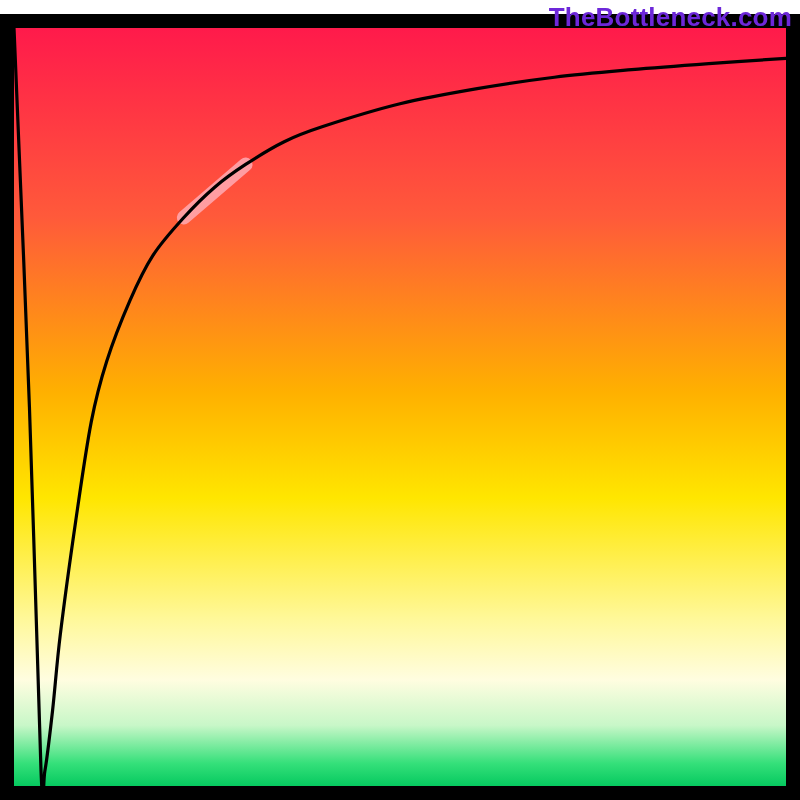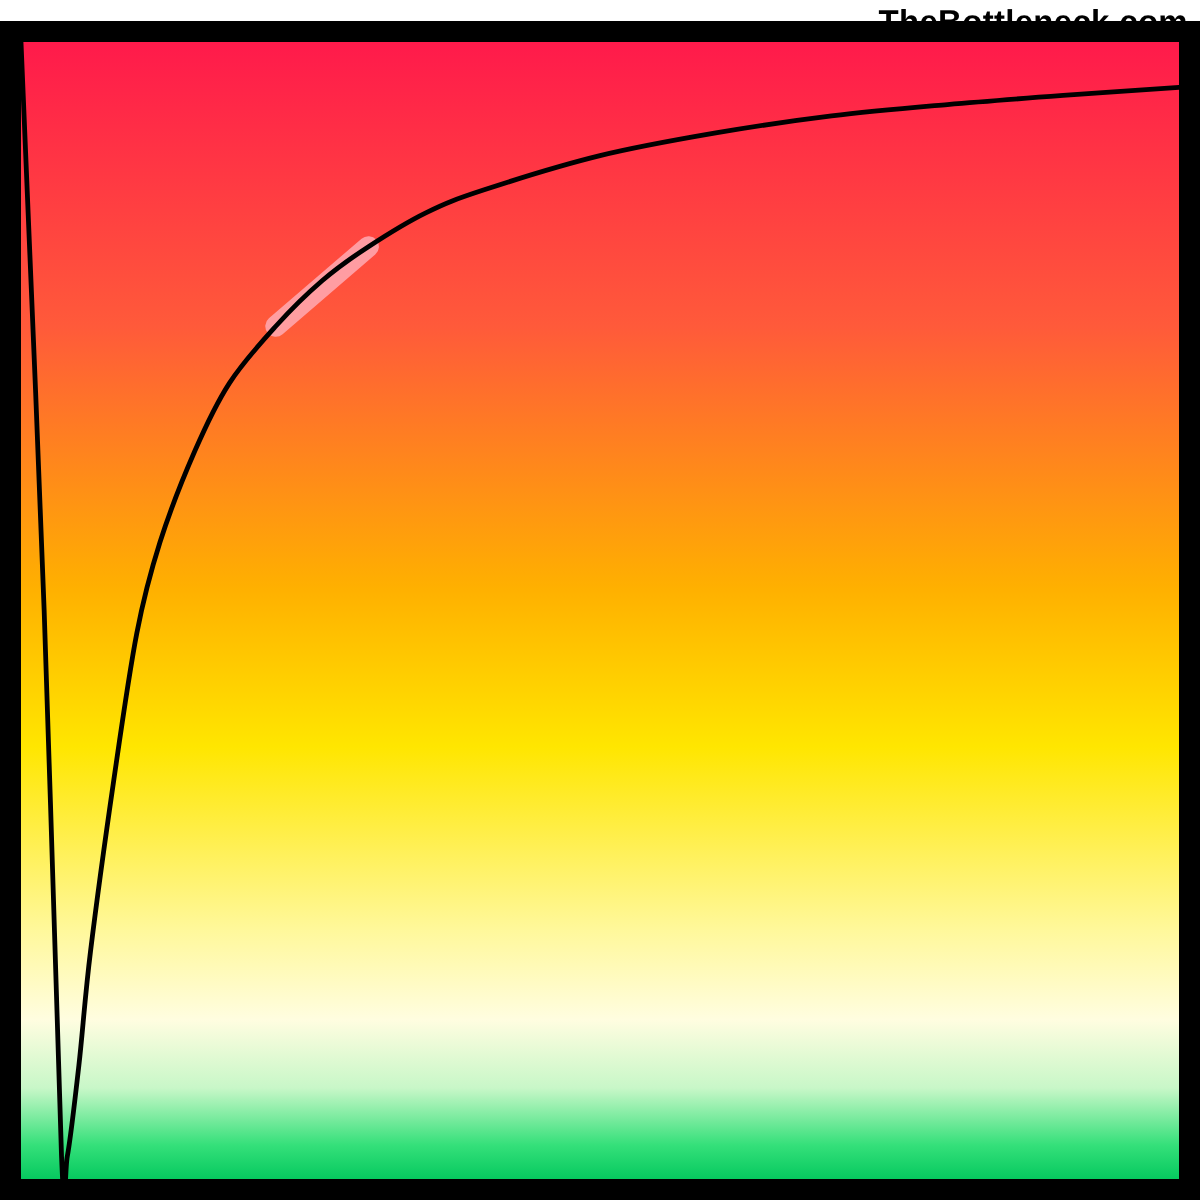--- a/index.html
+++ b/index.html
@@ -15,23 +15,23 @@
     left: 0;
     top: 0;
     width: 800px;
     height: 800px;
     box-sizing: border-box;
   }
   .watermark {
     position: absolute;
     top: 2px;
     right: 8px;
-    font-size: 22px;
+    font-size: 26px;
     font-weight: 600;
-    color: #000000;
+    color: #6d28d9;
     letter-spacing: 0.2px;
     user-select: none;
   }
   svg {
     position: absolute;
     left: 0;
     top: 0;
   }
 </style>
 </head>

